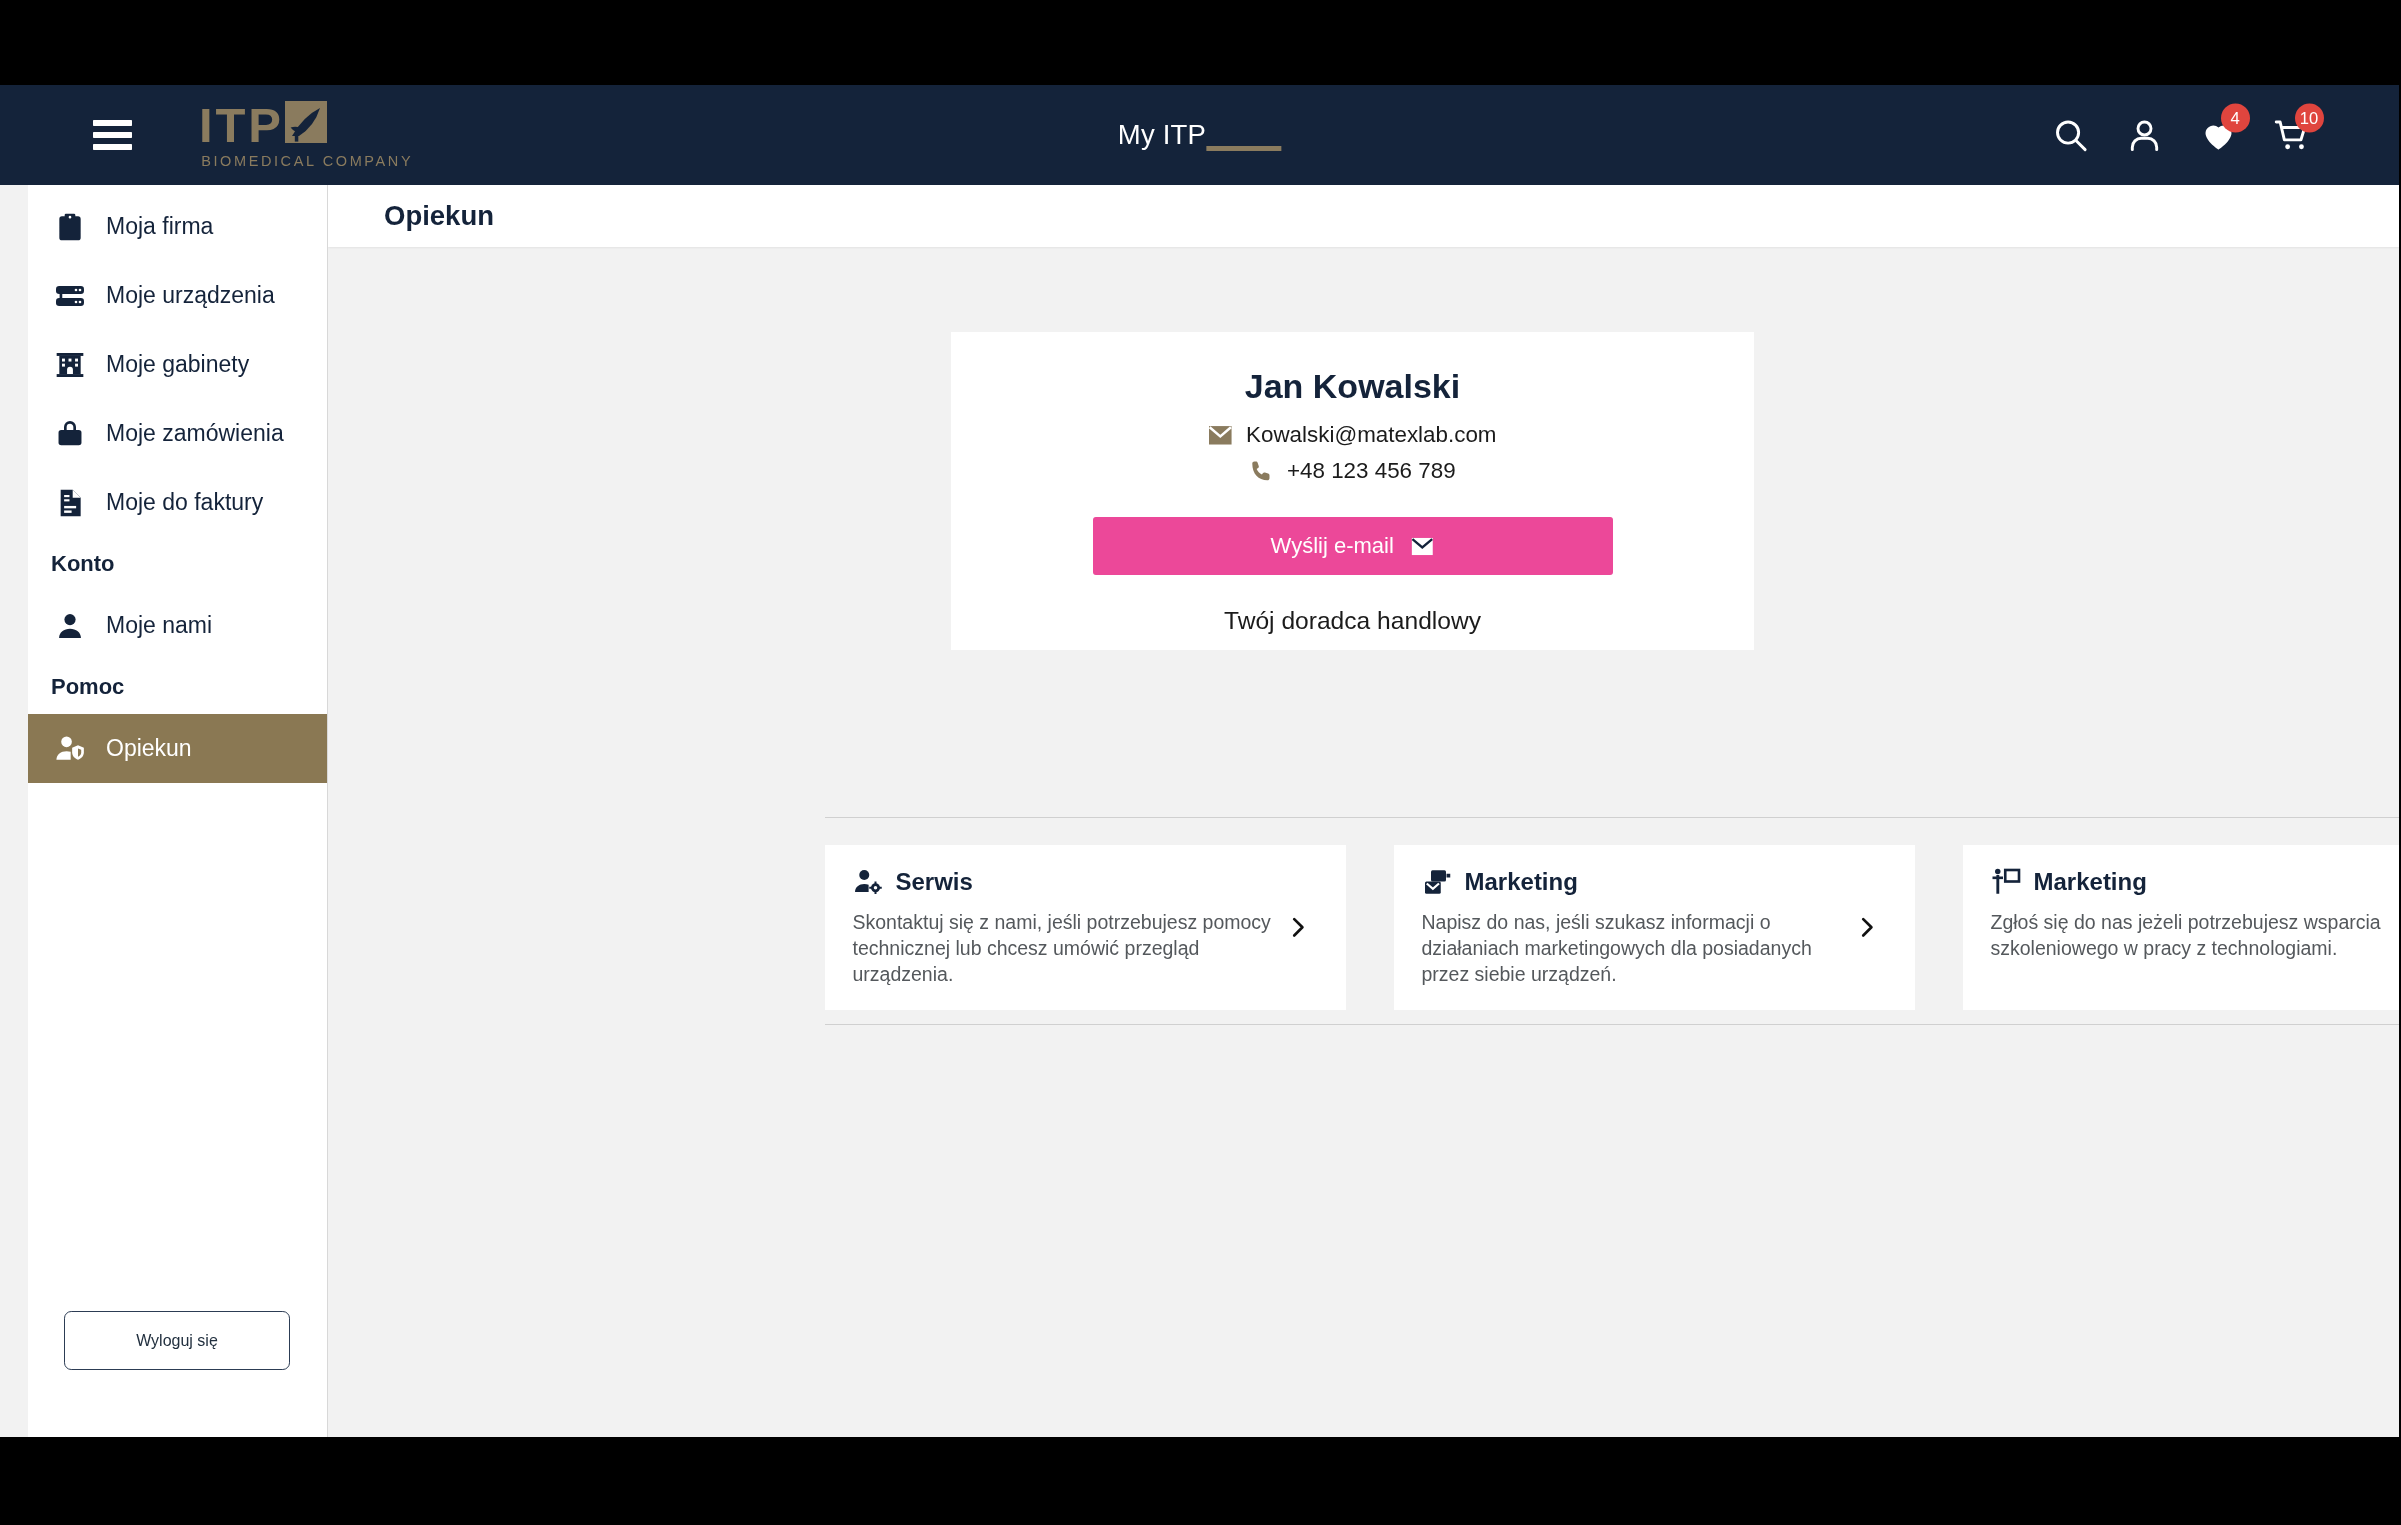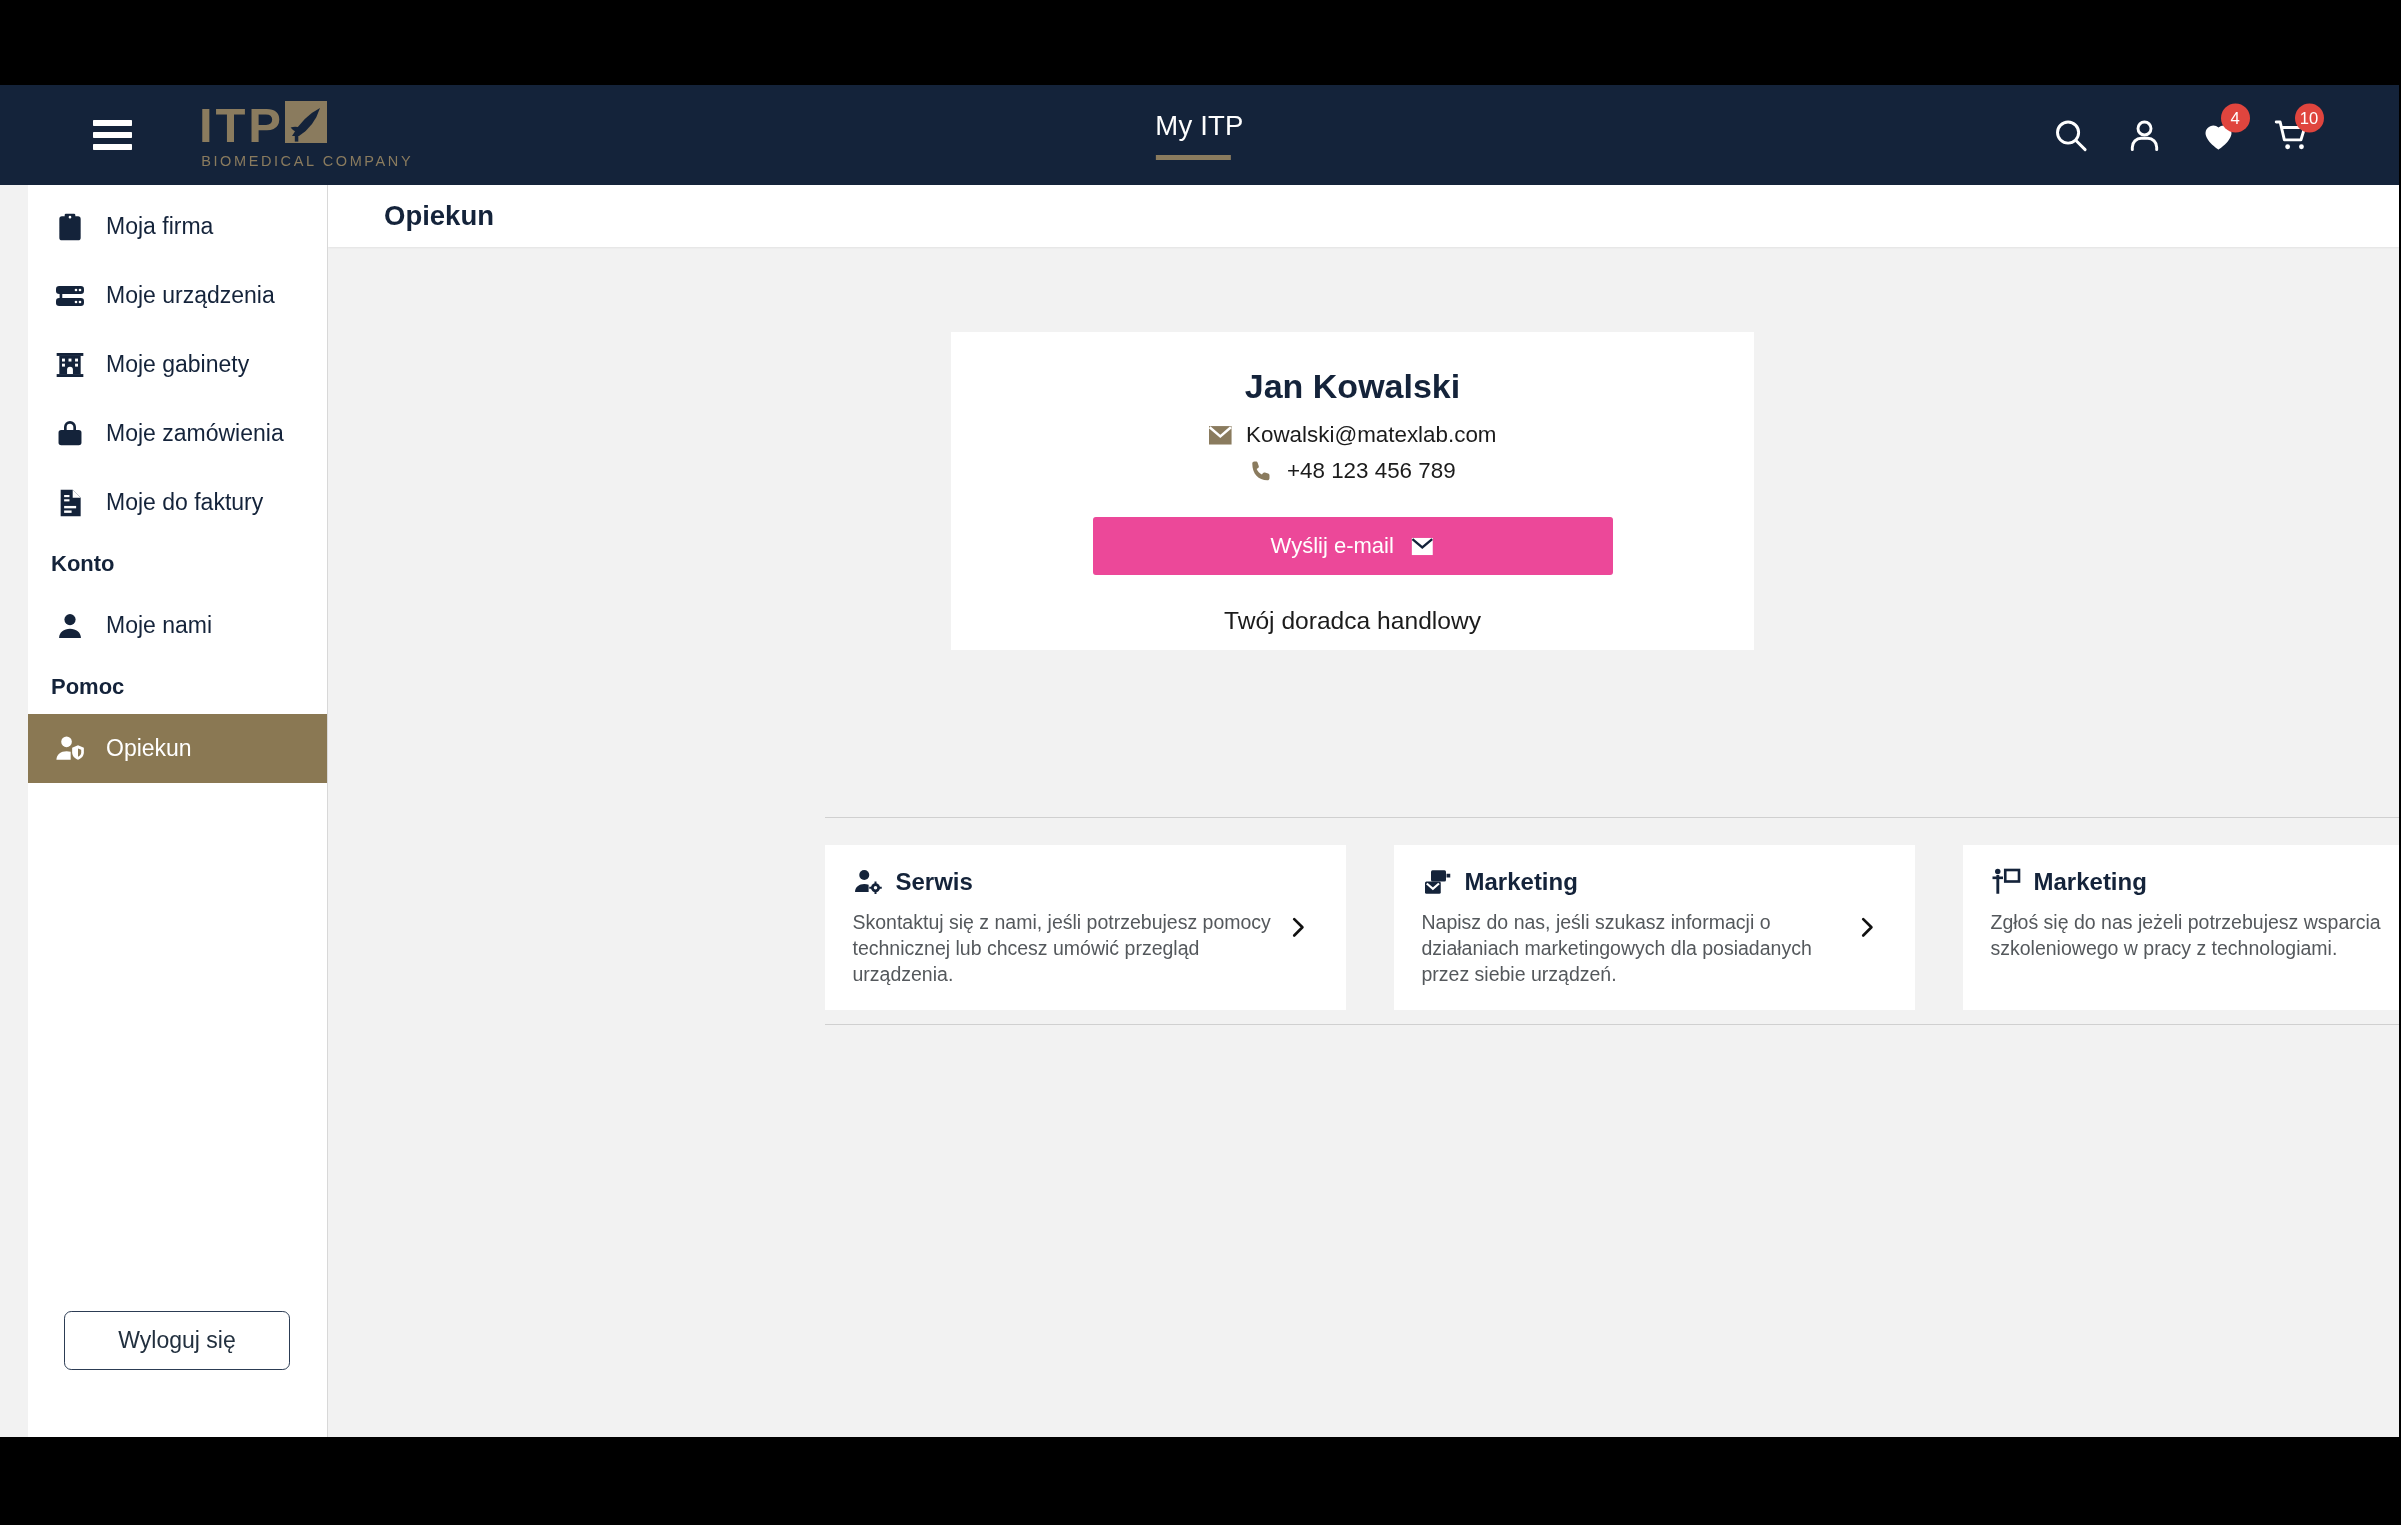--- a/index.html
+++ b/index.html
@@ -40,21 +40,21 @@
   }
   .logo-mark { width: 42px; height: 42px; margin-left: 1.4px; }
   .logo-sub {
     font-size: 14.5px; letter-spacing: 2.6px; color: #8a7b5e;
     margin-top: 4.3px; margin-left: 2.2px; white-space: nowrap;
   }
 
   .tab-wrap {
     position: absolute; left: 50%; top: 50%;
     transform: translate(-50%, -50%);
-    display: flex; flex-direction: column; align-items: flex-start;
+    display: flex; flex-direction: row; align-items: flex-end;
   }
   .tab-label { color: #fff; font-size: 27.5px; letter-spacing: 0.2px; }
   .tab-underline { margin-top: 13px; width: 75px; height: 5px; background: #8a7b5e; }
 
   .top-icons {
     position: absolute; right: 87px; top: 50%;
     transform: translateY(-50%);
     display: flex; align-items: center; gap: 35px;
   }
   .ti { position: relative; width: 39px; height: 39px; color:#fff; display:flex; align-items:center; justify-content:center; cursor:pointer; }
@@ -86,21 +86,21 @@
   .nav-group {
     padding-left: 23px; font-size: 22px; font-weight: 700; color: #14233a;
     height: 54px; display: flex; align-items: center;
   }
   .spacer-sm { height: 7.2px; }
 
   .logout-wrap { position: absolute; left: 36px; bottom: 67px; }
   .logout-btn {
     width: 226px; height: 59px;
     border: 1.4px solid #2c3c54; border-radius: 7.2px;
-    background: #fff; color: #22303f; font-size: 23px;
+    background: #fff; color: #22303f; font-size: 16px;
     font-family: "Liberation Sans", sans-serif;
     cursor: pointer;
   }
 
   .main { flex: 1; position: relative; overflow: hidden; }
   .page-head {
     height: 62px; background: #fff;
     display: flex; align-items: center;
     padding-left: 56px;
     box-shadow: 0 1.4px 2.9px rgba(0,0,0,.10);

